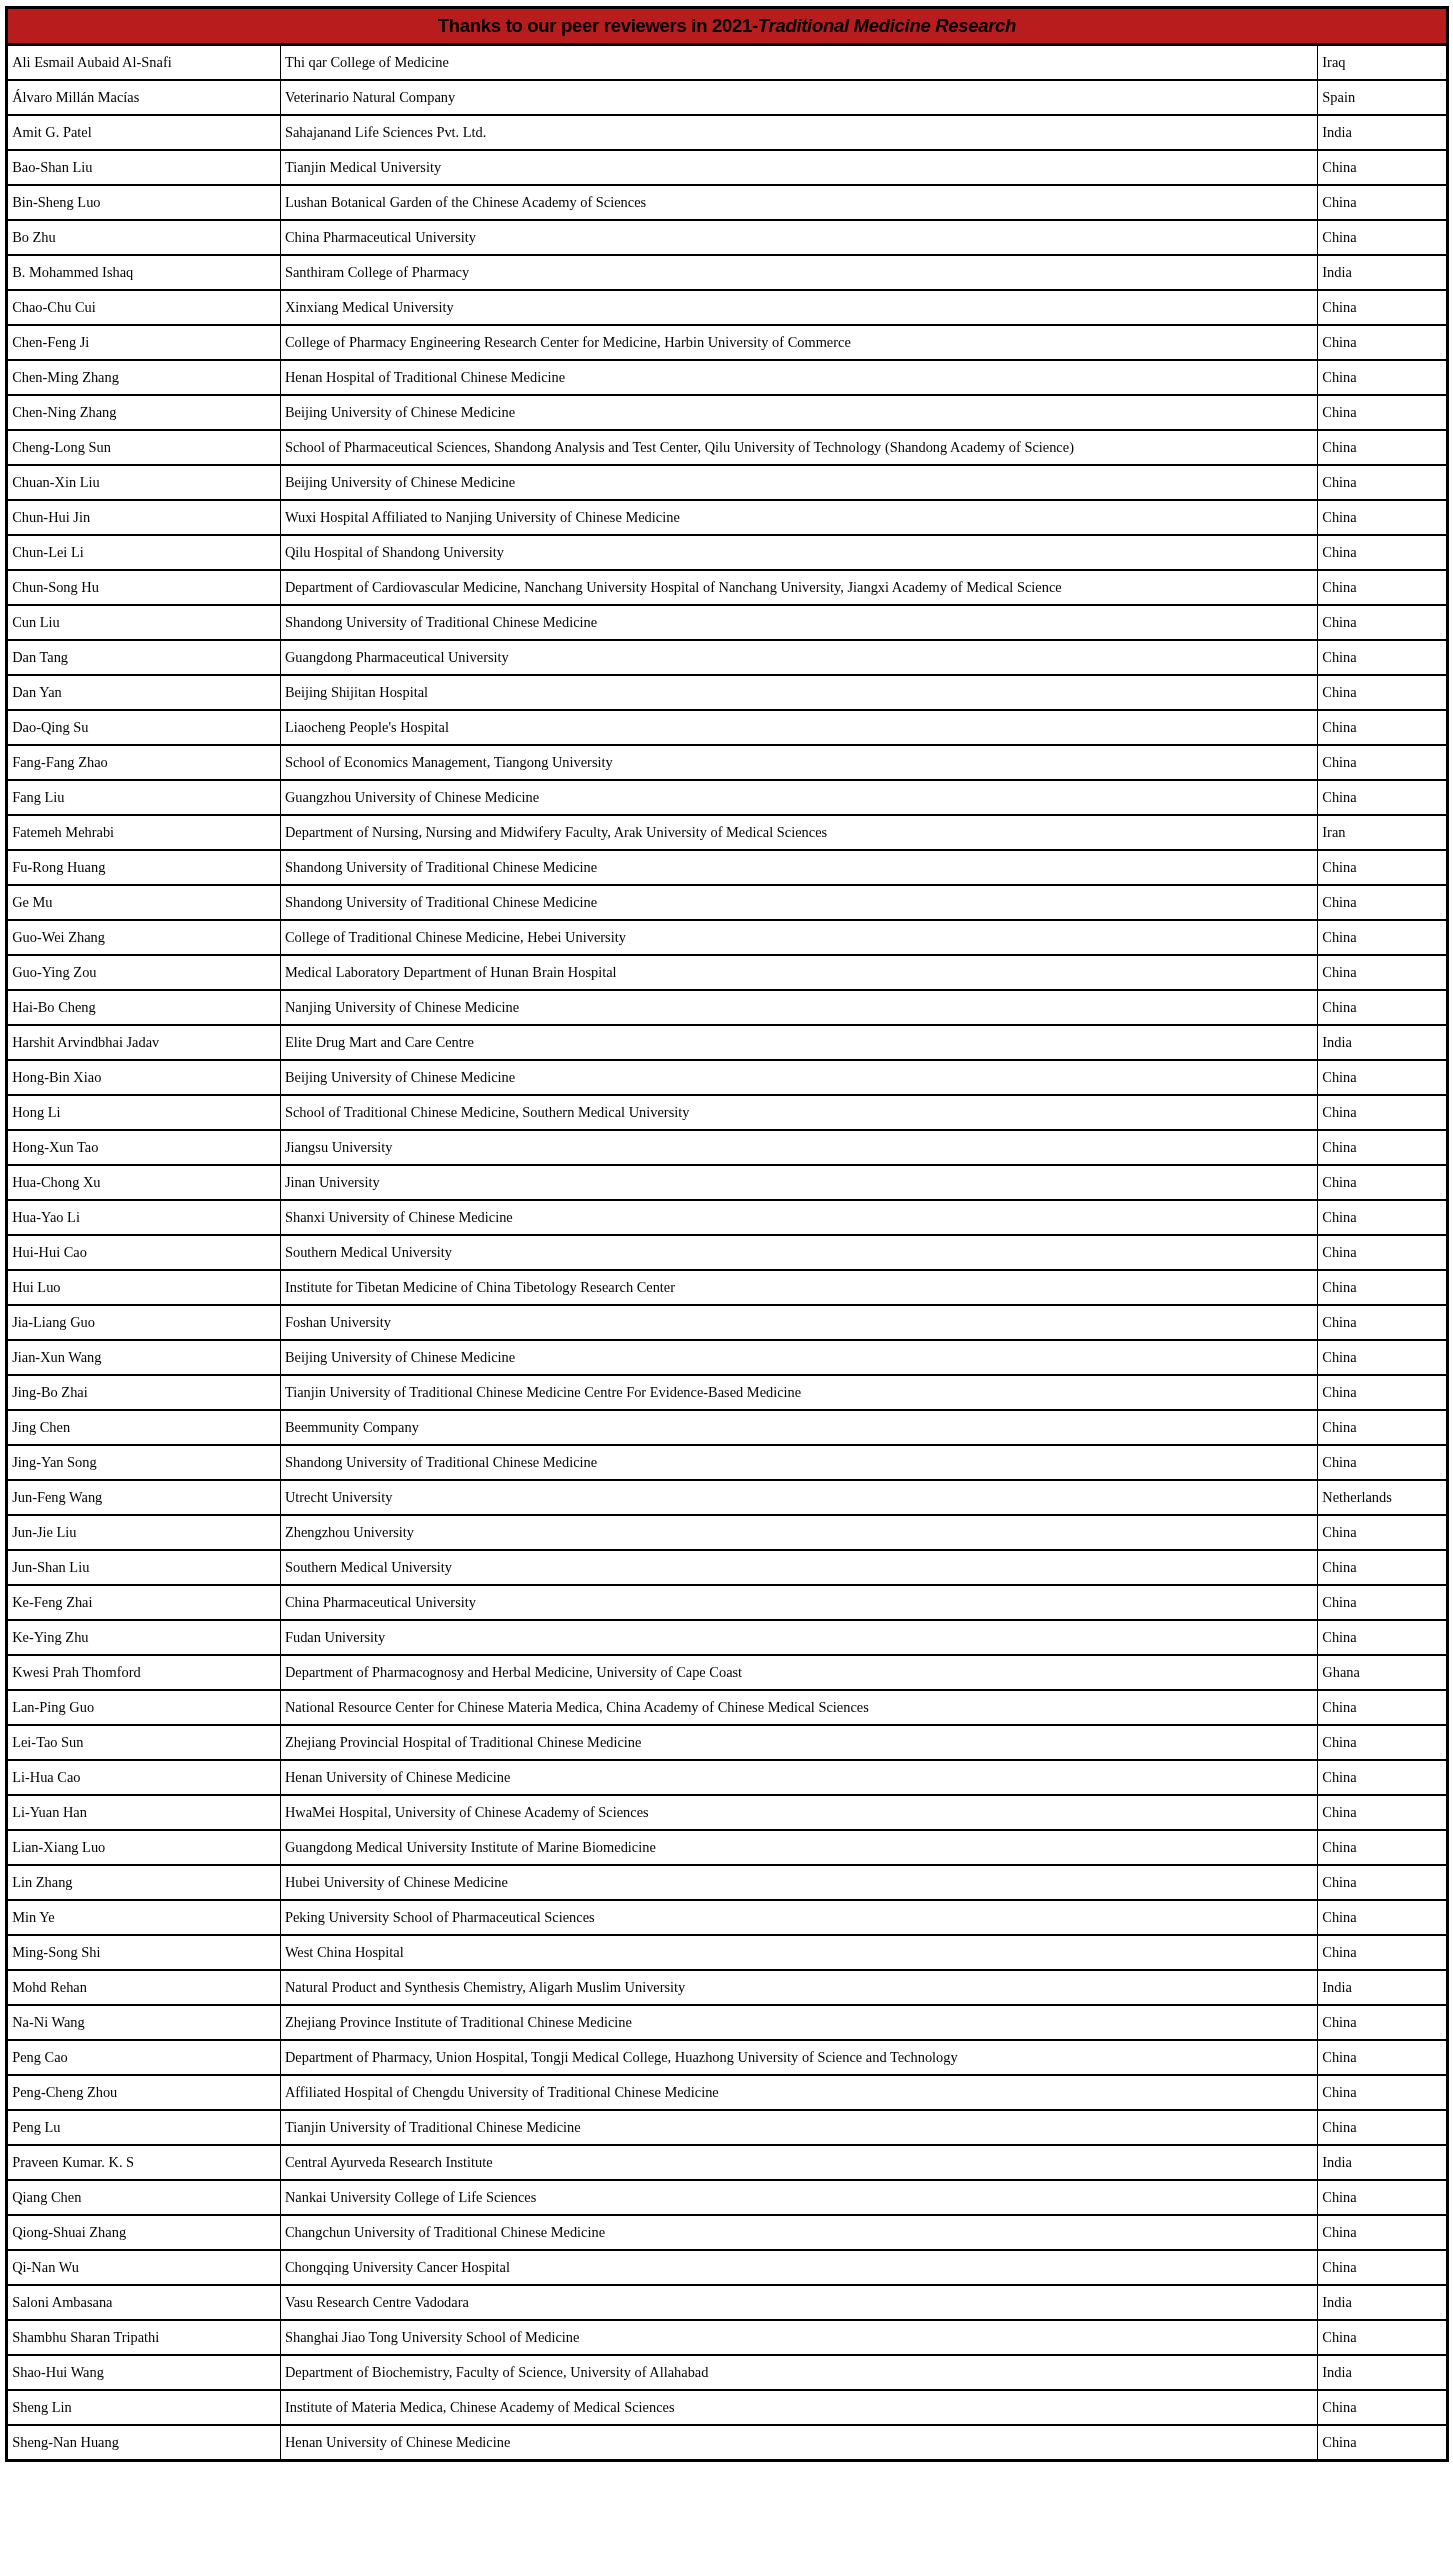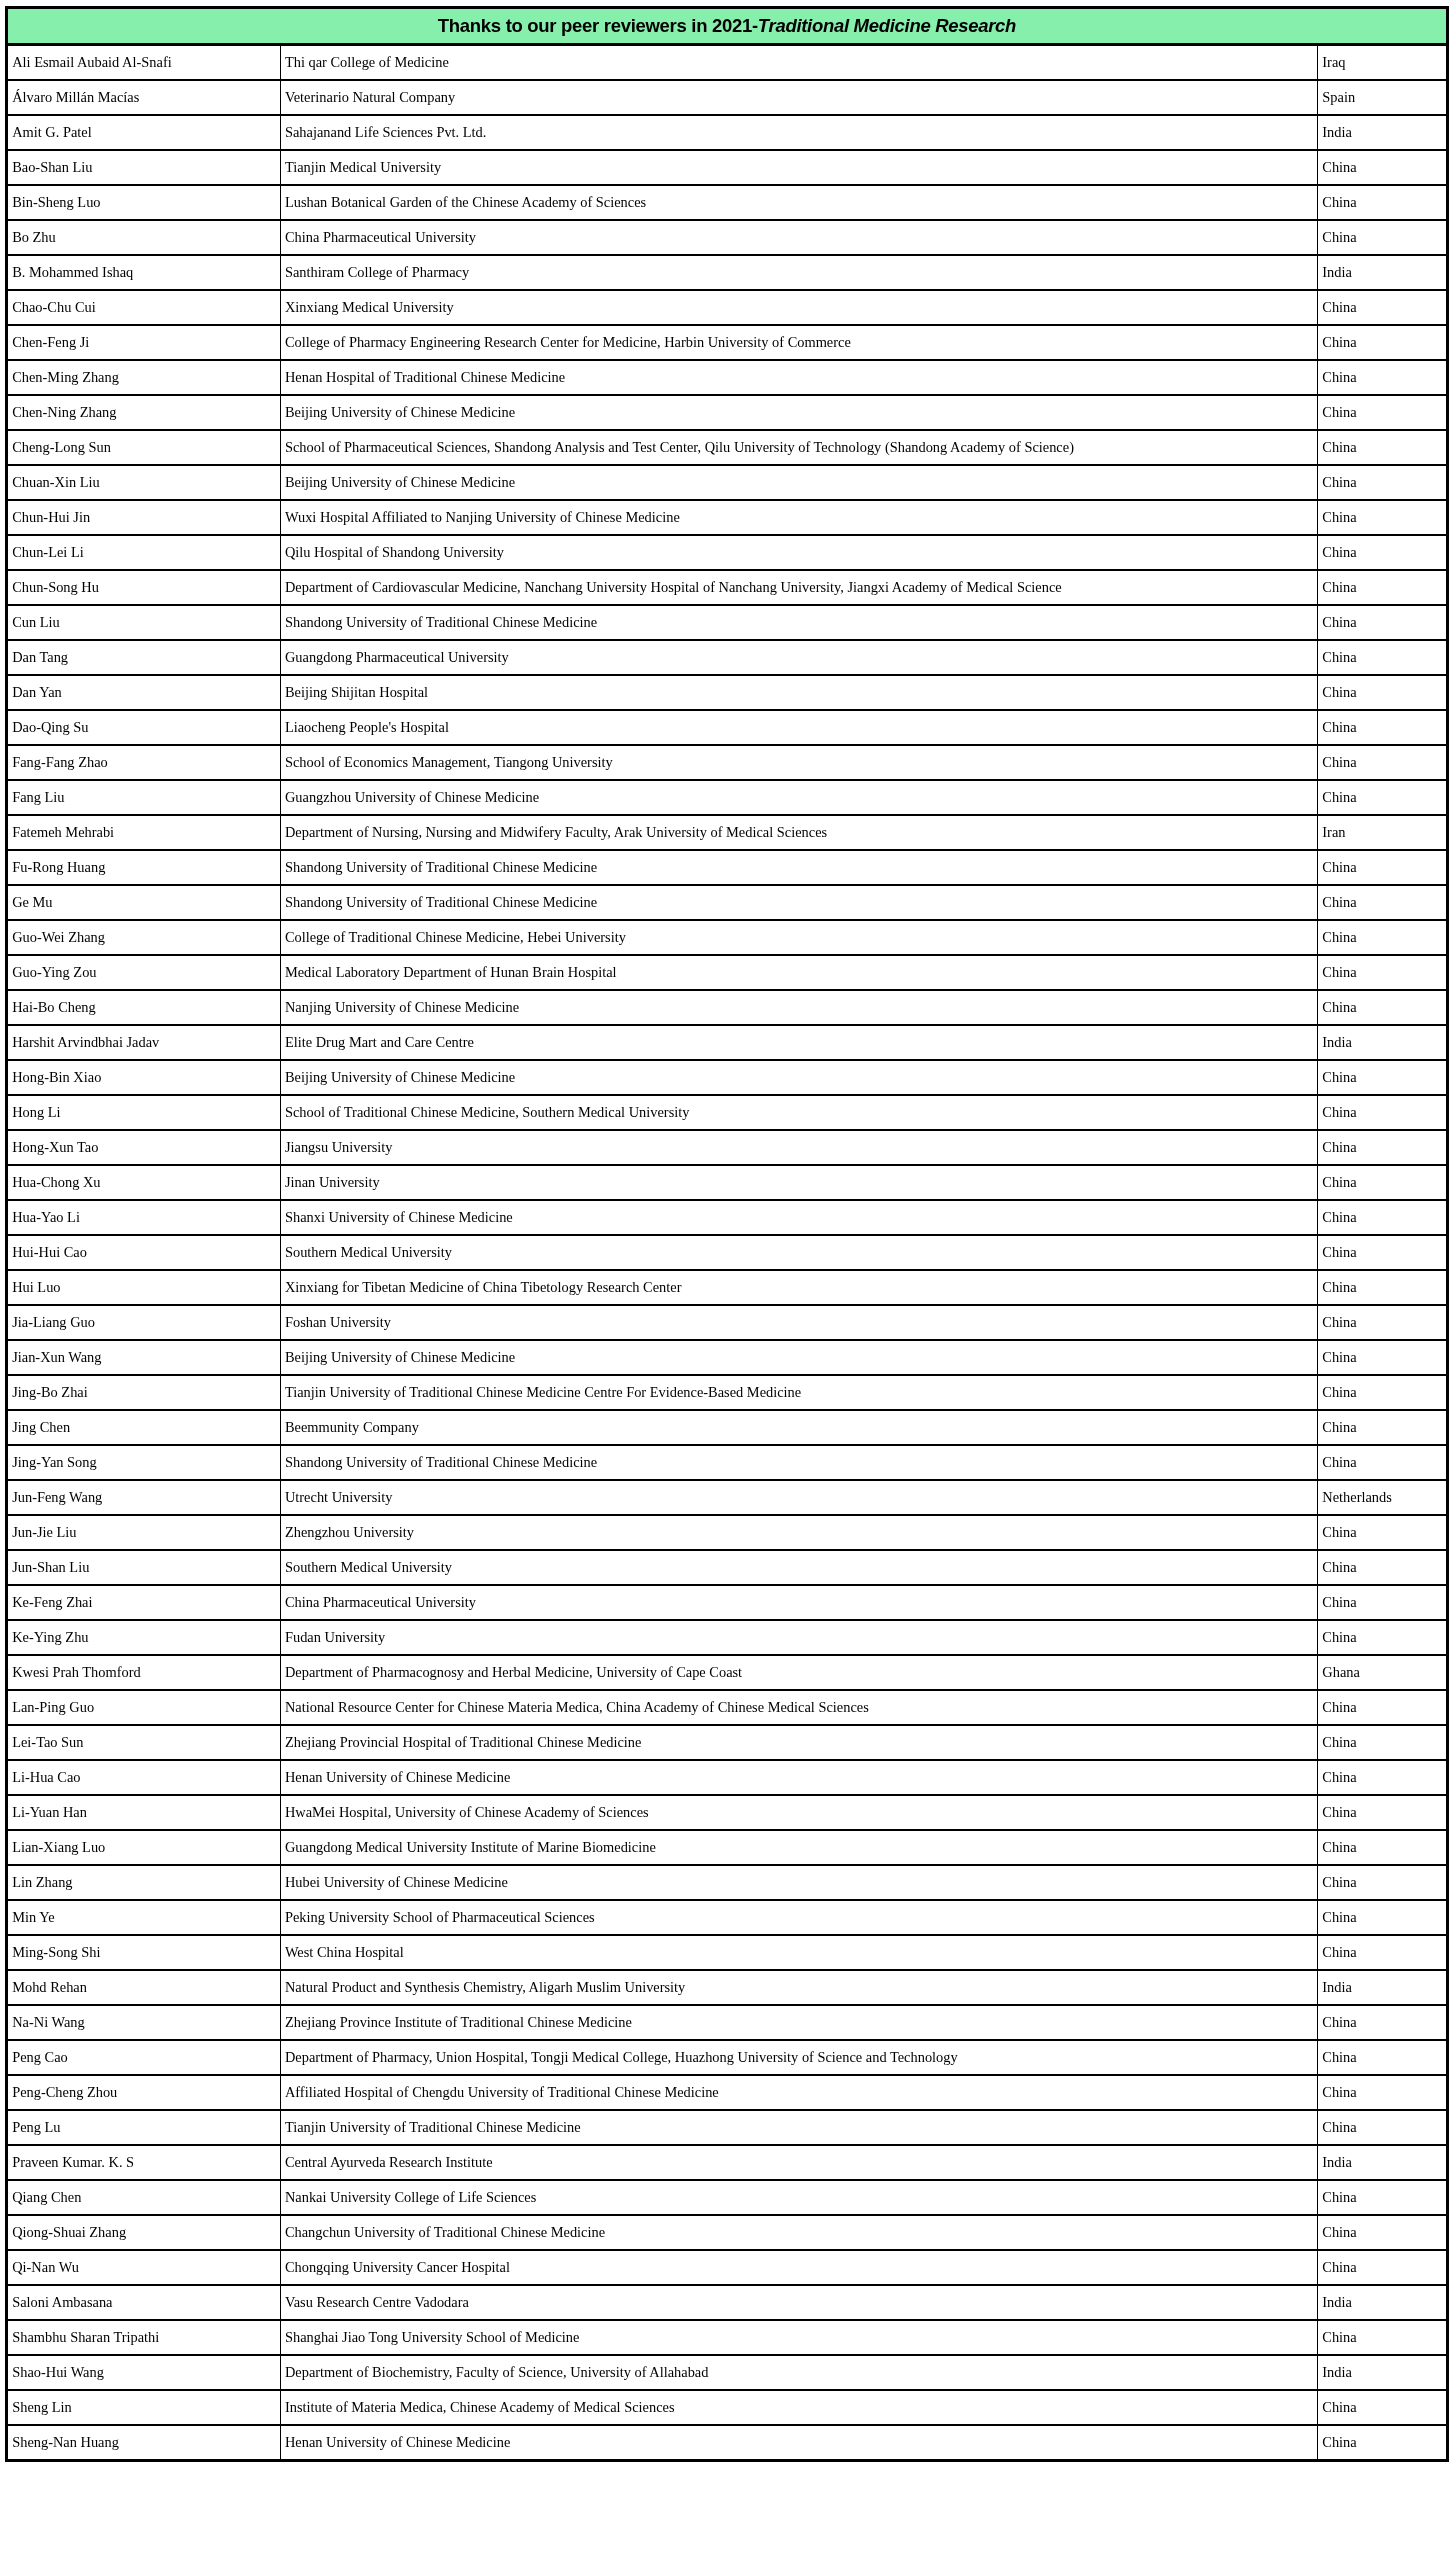--- a/index.html
+++ b/index.html
@@ -15,21 +15,21 @@
   table.reviewers {
     width: 100%;
     border-collapse: collapse;
     table-layout: fixed;
   }
   table.reviewers col.c-name { width: 19%; }
   table.reviewers col.c-aff  { width: 72%; }
   table.reviewers col.c-cty  { width: 9%; }
 
   table.reviewers th {
-    background: #86efac;
+    background: #b91c1c;
     border: 3.1px solid #000;
     height: 32px;
     text-align: center;
     vertical-align: middle;
     font-family: "Liberation Sans", sans-serif;
     font-weight: bold;
     font-size: 18.5px;
     letter-spacing: -0.3px;
     color: #000;
   }
@@ -238,21 +238,21 @@
         <td>Shanxi University of Chinese Medicine</td>
         <td>China</td>
       </tr>
       <tr>
         <td>Hui-Hui Cao</td>
         <td>Southern Medical University</td>
         <td>China</td>
       </tr>
       <tr>
         <td>Hui Luo</td>
-        <td>Xinxiang for Tibetan Medicine of China Tibetology Research Center</td>
+        <td>Institute for Tibetan Medicine of China Tibetology Research Center</td>
         <td>China</td>
       </tr>
       <tr>
         <td>Jia-Liang Guo</td>
         <td>Foshan University</td>
         <td>China</td>
       </tr>
       <tr>
         <td>Jian-Xun Wang</td>
         <td>Beijing University of Chinese Medicine</td>

